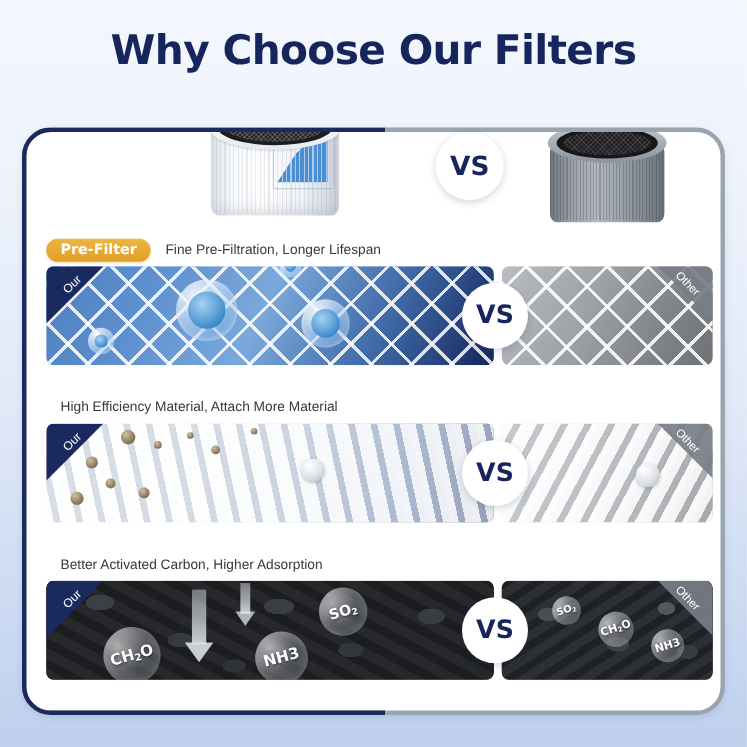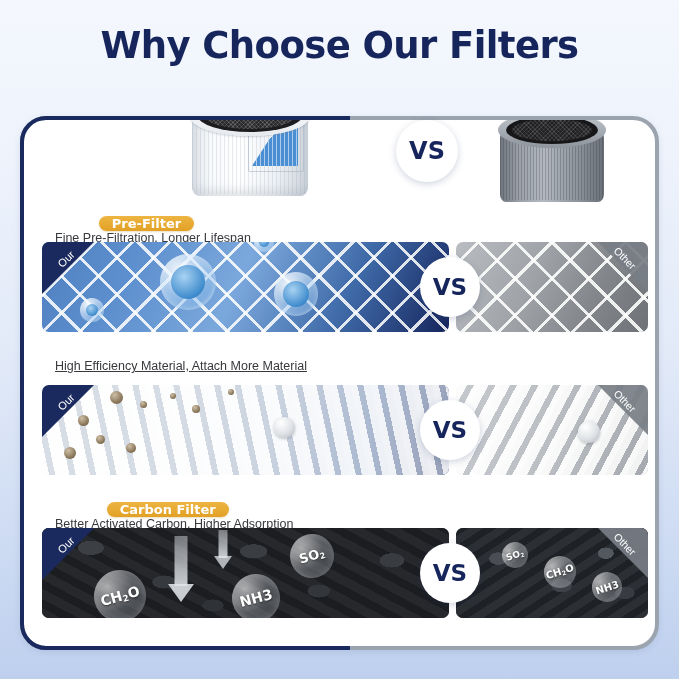--- a/index.html
+++ b/index.html
@@ -115,34 +115,33 @@
     color:#16255c;font-weight:bold;font-family:"DejaVu Sans",sans-serif;
     box-shadow:0 2px 7px rgba(40,60,110,.22);
     z-index:7;
   }
   .vs-hero{left:396px;top:120px;width:62px;height:62px;font-size:24px;}
   .vs-row{width:60px;height:60px;font-size:23px;left:396px;}
 
   
   .section{position:absolute;left:0;width:639px;}
 
-  .sec-head{position:absolute;left:18px;top:0;height:22px;display:flex;align-items:center;flex-direction:column;}
+  .sec-head{position:absolute;left:18px;top:0;height:22px;display:flex;align-items:center;}
   .badge{
     height:21px;border-radius:11px;background:#e9a92c;
     background:linear-gradient(to bottom,#edb541,#e2a025);
     color:#ffffff;font-weight:bold;font-size:13px;
     display:flex;align-items:center;justify-content:center;
     padding:0 13px;white-space:nowrap;
     font-family:"DejaVu Sans",sans-serif;
     box-shadow:0 1px 2px rgba(170,120,20,.25);
   }
   .sec-sub{
     margin-left:13px;font-size:12.5px;color:#37393d;white-space:nowrap;
     font-family:"Liberation Sans",sans-serif;
-    text-decoration:underline;
   }
 
   .panels{position:absolute;left:18px;top:26px;width:606px;height:90px;}
   .panel{position:absolute;top:0;height:90px;border-radius:7px;overflow:hidden;}
   .panel-ours{left:0;width:407px;}
   .panel-other{left:414px;width:192px;}
 
   
   .flag{position:absolute;top:0;width:58px;height:58px;overflow:hidden;z-index:4;}
   .flag-ours{left:0;}
@@ -338,21 +337,20 @@
             <div class="tri"></div>
             <div class="txt">Other</div>
           </div>
         </div>
       </div>
       <div class="vs vs-row" style="top:41px;">VS</div>
     </div>
 
     <div class="section" style="top:382px;height:130px;">
       <div class="sec-head">
-        <div class="badge">Carbon Filter</div>
         <div class="sec-sub">Better Activated Carbon, Higher Adsorption</div>
       </div>
       <div class="panels">
         <div class="panel panel-ours">
           <div class="carbon-ours"></div>
 
           <div class="arrow" style="left:126px;top:8px;width:26px;height:66px;">
             <div class="stem" style="width:13px;height:50px;"></div>
             <div class="head" style="top:48px;border-left:13px solid transparent;border-right:13px solid transparent;border-top:18px solid rgba(225,228,232,.88);"></div>
           </div>

